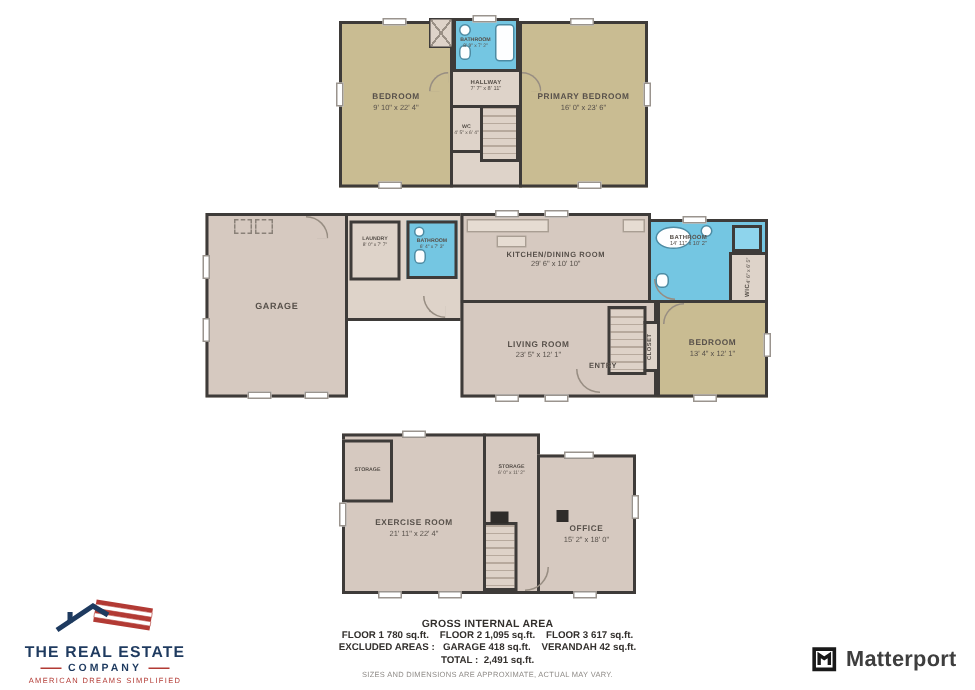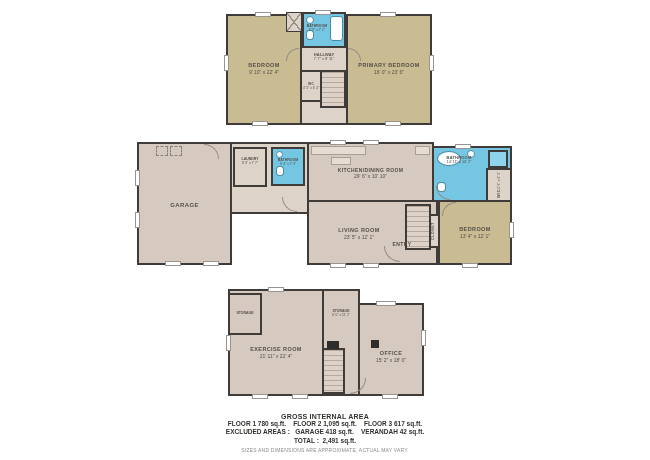--- a/index.html
+++ b/index.html
@@ -224,15 +224,42 @@
   <div class="arc arc-br" style="left:350px;top:378px;width:16px;height:16px;"></div>
 
   <div class="summary">
     <div class="t">GROSS INTERNAL AREA</div>
     <div class="l">FLOOR 1 780 sq.ft.    FLOOR 2 1,095 sq.ft.    FLOOR 3 617 sq.ft.</div>
     <div class="l">EXCLUDED AREAS :   GARAGE 418 sq.ft.    VERANDAH 42 sq.ft.</div>
     <div class="l">TOTAL :  2,491 sq.ft.</div>
     <div class="d">SIZES AND DIMENSIONS ARE APPROXIMATE, ACTUAL MAY VARY.</div>
   </div>
 
-
+  <div class="brand">
+    <svg width="68" height="24" viewBox="0 0 68 24">
+      <g transform="rotate(9 30 10)">
+        <rect x="27" y="1" width="38" height="3" fill="#b23a34"></rect>
+        <rect x="27" y="4" width="38" height="3" fill="#ffffff" stroke="#b23a34" stroke-width="0.4"></rect>
+        <rect x="27" y="7" width="38" height="3" fill="#b23a34"></rect>
+        <rect x="27" y="10" width="38" height="3" fill="#ffffff" stroke="#b23a34" stroke-width="0.4"></rect>
+        <rect x="27" y="13" width="38" height="3" fill="#b23a34"></rect>
+      </g>
+      <path d="M2,21 L26,5 L36,11" stroke="#1e3a5f" stroke-width="3.4" fill="none"></path>
+      <rect x="9" y="9" width="3.4" height="7" fill="#1e3a5f"></rect>
+    </svg>
+    <div class="nm">THE REAL ESTATE</div>
+    <div class="co">
+      <span class="dash"></span>
+      <span class="txt">COMPANY</span>
+      <span class="dash"></span>
+    </div>
+    <div class="tg">AMERICAN DREAMS SIMPLIFIED</div>
+  </div>
+
+  <div class="mp">
+    <svg width="17" height="17" viewBox="0 0 24 24">
+      <path d="M2.5 2.5 H21.5 V21.5 H2.5 Z" fill="none" stroke="#191919" stroke-width="3.4"></path>
+      <path d="M7.2 17.5 V8 L12 11.2 L16.8 8 V17.5" fill="none" stroke="#191919" stroke-width="3.2"></path>
+    </svg>
+    <span class="txt">Matterport</span>
+  </div>
 
 </div>
 
 </body></html>

